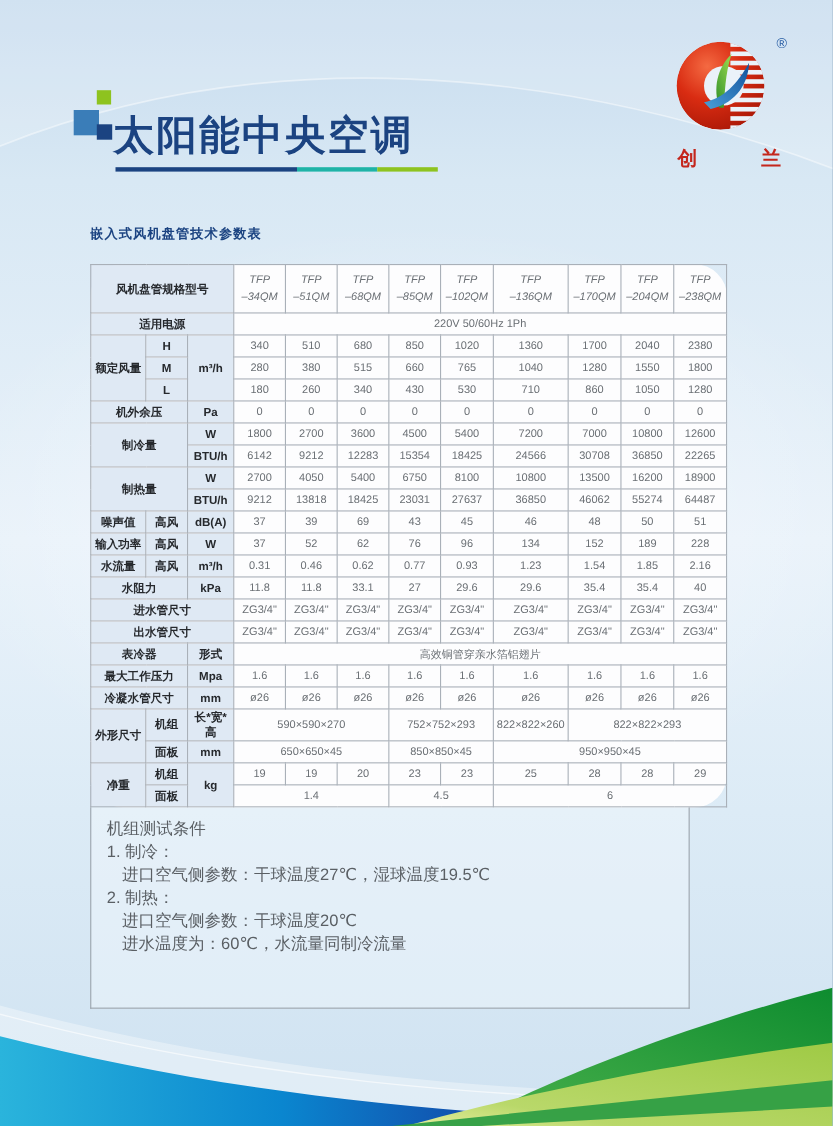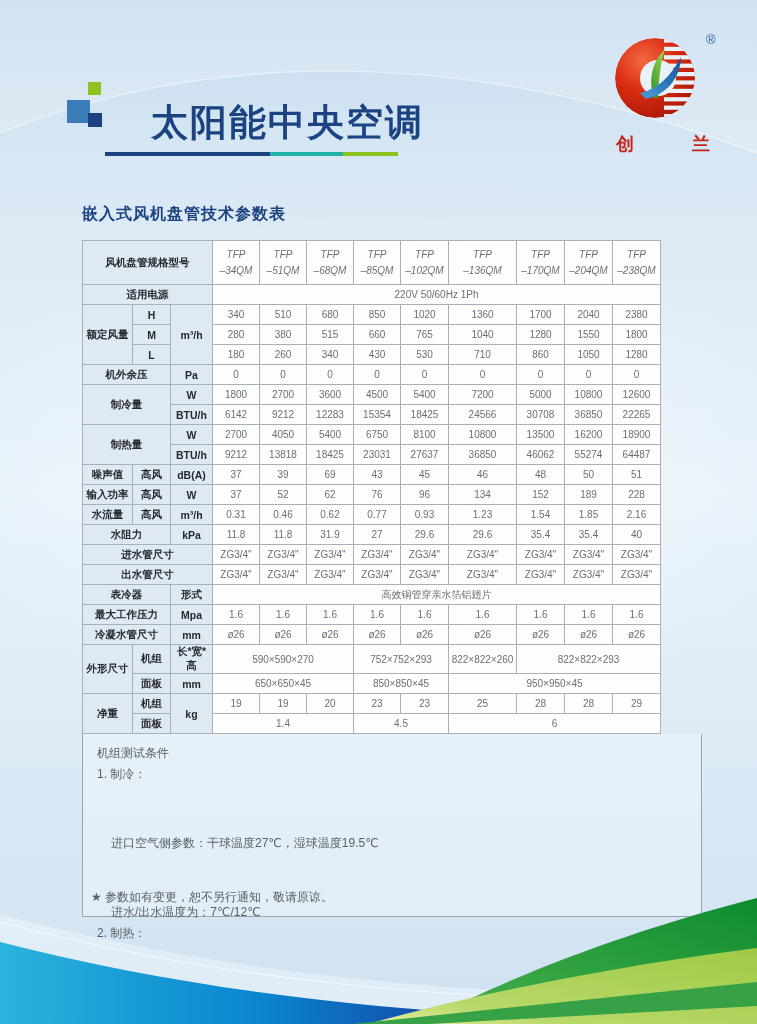--- a/index.html
+++ b/index.html
@@ -13,56 +13,56 @@
   }
   svg { display:block; }
 
   
   .sq { position:absolute; }
   .sq-green { left:88px; top:82px; width:13px; height:13px; background:#8ec31f; }
   .sq-blue  { left:67px; top:100px; width:23px; height:23px; background:#3a7db8; }
   .sq-navy  { left:88px; top:113px; width:14px; height:14px; background:#1b4381; }
   .title {
     position:absolute; left:103px; top:98px; width:520px;
-    font-size:37px; font-weight:bold; color:#1b4381; letter-spacing:2px;margin-left:48px;
+    font-size:37px; font-weight:bold; color:#1b4381; letter-spacing:2px;
   }
   .underline { position:absolute; left:105px; top:152px; height:4px; display:flex; }
   .underline .seg1 { width:165px; background:#1b4381; }
   .underline .seg2 { width:73px;  background:#1fb3a7; }
   .underline .seg3 { width:55px;  background:#8ec31f; }
   .subtitle {
     position:absolute; left:82px; top:204px;
-    font-size:16px; font-weight:bold; color:#1b4381; letter-spacing:1px;
+    font-size:12px; font-weight:bold; color:#1b4381; letter-spacing:1px;
   }
 
   
   .logo { position:absolute; left:608px; top:30px; width:118px; }
   .logo .reg { position:absolute; left:98px; top:2px; font-size:13px; color:#2a5fa5; }
   .brand { display:flex; justify-content:space-between; width:94px; margin:6px 0 0 8px;
            font-size:18px; color:#c4261c; font-weight:bold; }
 
   
   .sheet { position:absolute; left:82px; top:240px; width:588px; }
-  table.spec { border-collapse:collapse; table-layout:fixed; width:532px; background:#fdfdfe; }
+  table.spec { border-collapse:collapse; table-layout:fixed; width:532px; background:#fdfdfe;border-radius:30px; }
   table.spec td {
     border:1px solid #a9b0b8; text-align:center; vertical-align:middle;
     font-size:10px; color:#6a6f74; height:20px; padding:0 1px; overflow:hidden;
   }
   table.spec tr.hdr td { height:44px; }
   table.spec td.label { background:#dfe9f4; color:#26292d; font-weight:bold; font-size:10.5px; }
   table.spec td.model div { line-height:16px;font-style:italic; }
 
   
   .notes {
-    width:620px; border:1px solid #9aa3ac; border-top:none;
-    padding:9px 14px 10px 14px; font-size:12px; color:#5a5f64;
+    width:545px; border:1px solid #9aa3ac; border-top:none;
+    padding:9px 14px 10px 14px; font-size:15px; color:#5a5f64;
     background:rgba(250,253,255,0.35); height:183px; position:relative;
   }
   .notes p { line-height:21px; }
-  .notes p.indent { padding-left:14px;margin-top:48px; }
+  .notes p.indent { padding-left:14px; }
   .notes .disclaimer { position:absolute; left:8px; bottom:8px; }
 
   
   .top-decor { position:absolute; left:0; top:0; width:757px; height:220px; pointer-events:none; }
   .bottom-decor { position:absolute; left:0; bottom:0; width:757px; height:132px; pointer-events:none; }
 </style>
 </head>
 <body>
 
 <div class="page">
@@ -242,21 +242,21 @@
           </tr>
           <tr>
             <td colspan="2" rowspan="2" class="label">制冷量</td>
             <td class="label">W</td>
             <td class="data">1800</td>
             <td class="data">2700</td>
             <td class="data">3600</td>
             <td class="data">4500</td>
             <td class="data">5400</td>
             <td class="data">7200</td>
-            <td class="data">5000</td>
+            <td class="data">7000</td>
             <td class="data">10800</td>
             <td class="data">12600</td>
           </tr>
           <tr>
             <td class="label">BTU/h</td>
             <td class="data">6142</td>
             <td class="data">9212</td>
             <td class="data">12283</td>
             <td class="data">15354</td>
             <td class="data">18425</td>
@@ -330,21 +330,21 @@
             <td class="data">1.23</td>
             <td class="data">1.54</td>
             <td class="data">1.85</td>
             <td class="data">2.16</td>
           </tr>
           <tr>
             <td colspan="2" class="label">水阻力</td>
             <td class="label">kPa</td>
             <td class="data">11.8</td>
             <td class="data">11.8</td>
-            <td class="data">31.9</td>
+            <td class="data">33.1</td>
             <td class="data">27</td>
             <td class="data">29.6</td>
             <td class="data">29.6</td>
             <td class="data">35.4</td>
             <td class="data">35.4</td>
             <td class="data">40</td>
           </tr>
           <tr>
             <td colspan="3" class="label">进水管尺寸</td>
             <td class="data">ZG3/4"</td>
@@ -437,26 +437,24 @@
             <td colspan="4" class="data">6</td>
           </tr>
         </tbody>
     </table>
 
     <div class="notes">
       <div>
           <p>机组测试条件</p>
           <p>1. 制冷：</p>
           <p class="indent">进口空气侧参数：干球温度27℃，湿球温度19.5℃</p>
-          <p class="indent">进水/出水温度为：7℃/12℃</p>
           <p>2. 制热：</p>
           <p class="indent">进口空气侧参数：干球温度20℃</p>
           <p class="indent">进水温度为：60℃，水流量同制冷流量</p>
         </div>
-      <p class="disclaimer">★ 参数如有变更，恕不另行通知，敬请原谅。</p>
     </div>
   </div>
 
   <svg class="bottom-decor" viewBox="0 0 757 132" preserveAspectRatio="none">
     <defs>
       <linearGradient id="bluew" x1="0" y1="0" x2="1" y2="0">
         <stop offset="0%" stop-color="#2ab4dc"></stop>
         <stop offset="40%" stop-color="#0a86cf"></stop>
         <stop offset="80%" stop-color="#16349c"></stop>
         <stop offset="100%" stop-color="#121f7e"></stop>

